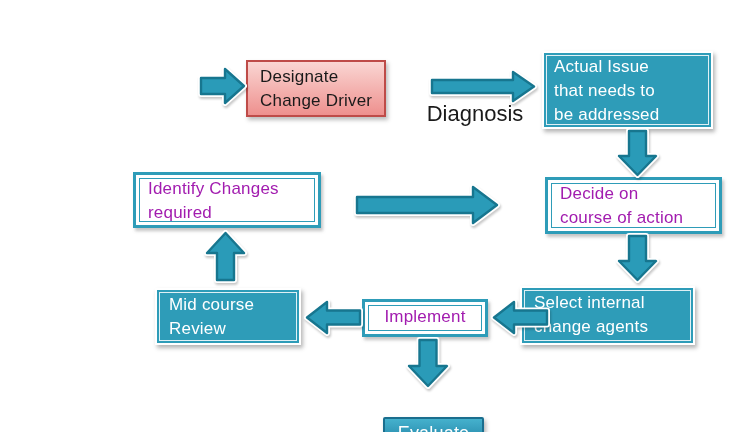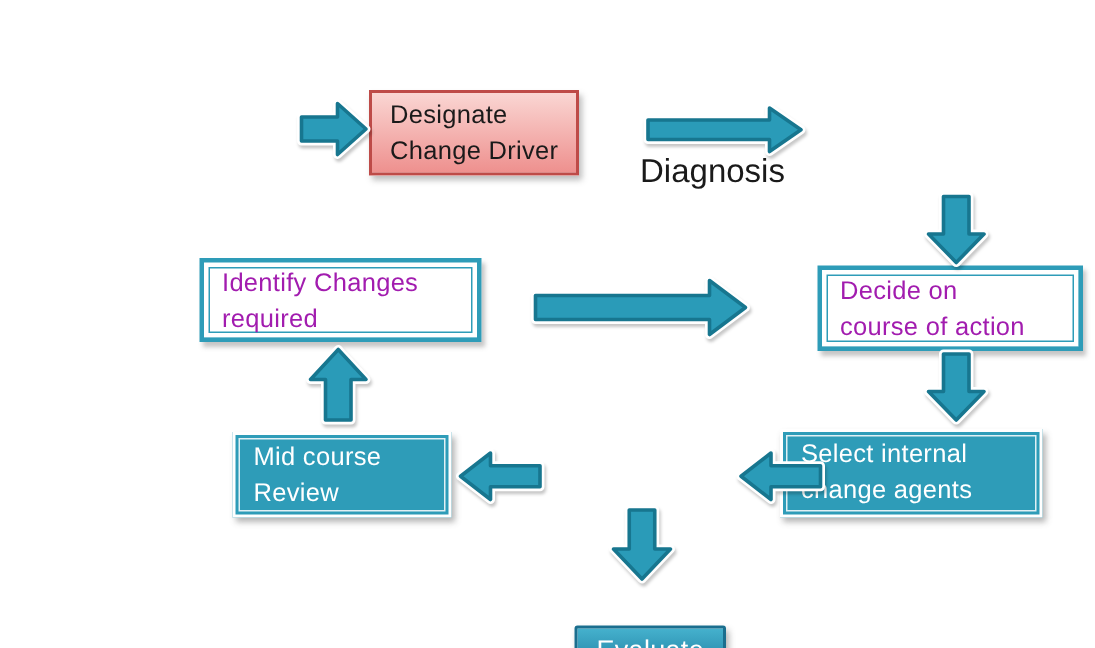--- a/index.html
+++ b/index.html
@@ -71,36 +71,44 @@
 <body>
 
 <div id="canvas">
 
 
   <div class="node pink" style="left:246px;top:60px;width:140px;height:57px;padding:3px 0 0 12px;">
     <span class="label">Designate
 Change Driver</span>
   </div>
 
+  <div class="node teal" style="left:542px;top:51px;width:171px;height:78px;padding:2px 0 0 10px;">
+    <span class="label">Actual Issue
+that needs to
+be addressed</span>
+  </div>
 
   <div class="node whitebox" style="left:545px;top:177px;width:177px;height:57px;padding:2px 0 0 12px;">
     <span class="label">Decide on
 course of action</span>
   </div>
 
   <div class="node whitebox" style="left:133px;top:172px;width:188px;height:56px;padding:2px 0 0 12px;">
     <span class="label">Identify Changes
 required</span>
   </div>
 
   <div class="node teal" style="left:520px;top:286px;width:175px;height:59px;padding:3px 0 0 12px;">
     <span class="label">Select internal
 change agents</span>
   </div>
 
+  <div class="node whitebox" style="left:362px;top:299px;width:126px;height:38px;padding:2px 0 0 0;text-align:center;line-height:26px;">
+    <span class="label">Implement</span>
+  </div>
 
   <div class="node teal" style="left:155px;top:288px;width:146px;height:57px;padding:3px 0 0 12px;">
     <span class="label">Mid course
 Review</span>
   </div>
 
   <div class="node eval" style="left:383px;top:389px;width:101px;height:31px;padding:1px 0 0 0;line-height:26px;">
     <span class="label">Evaluate</span>
   </div>
 

